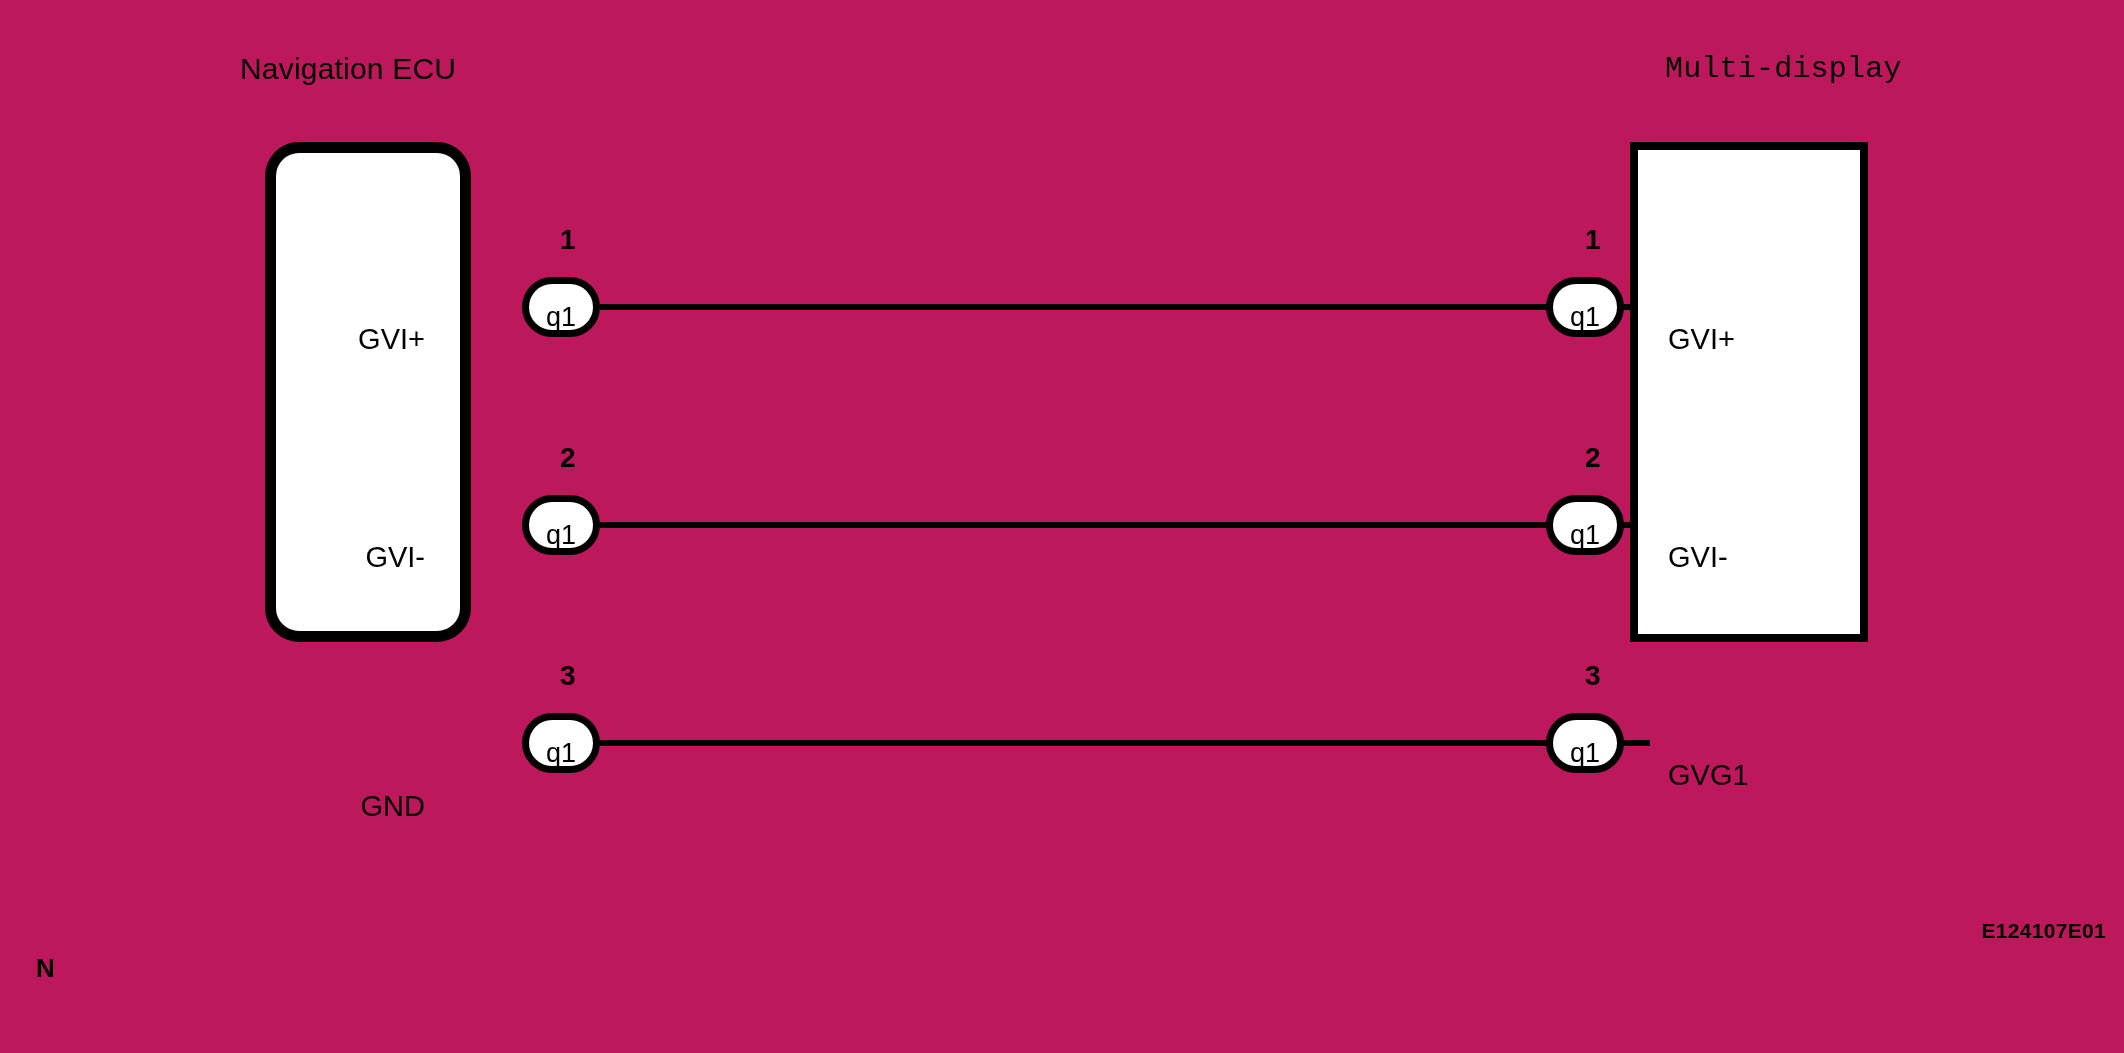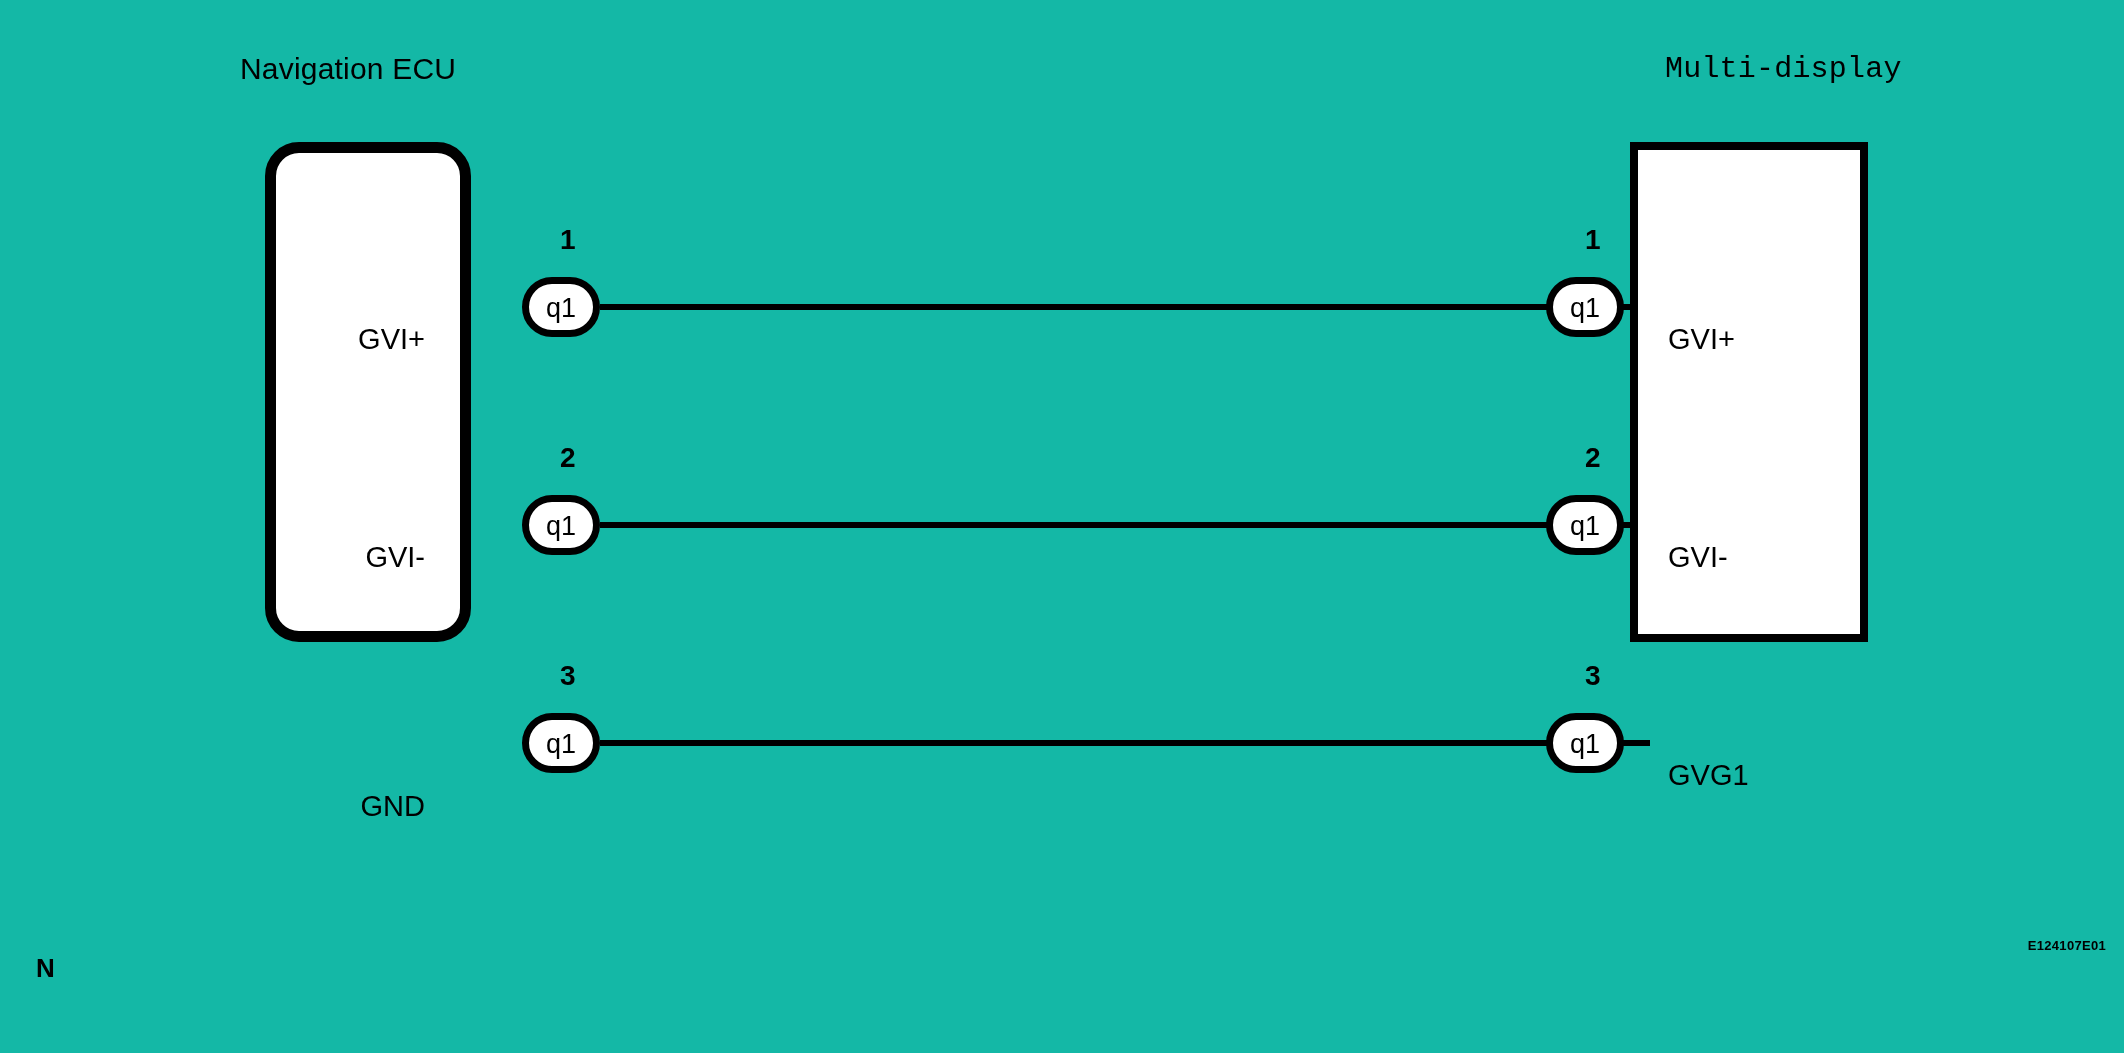--- a/index.html
+++ b/index.html
@@ -9,21 +9,21 @@
     background: #ffffff;
   }
   body {
     font-family: "Liberation Sans", sans-serif;
     color: #000000;
   }
   #page {
     position: relative;
     width: 2124px;
     height: 1053px;
-    background: #14b8a6;
+    background: #be185d;
     overflow: hidden;
   }
 
   
   .unit-title {
     position: absolute;
     font-size: 30px;
     font-weight: 400;
     line-height: 1;
     letter-spacing: 0.2px;
@@ -70,21 +70,21 @@
   .connector {
     position: absolute;
     width: 78px;
     height: 60px;
     box-sizing: border-box;
     border: 7px solid #000;
     border-radius: 34px;
     background: #ffffff;
     z-index: 5;
     display: flex;
-    align-items: center;
+    align-items: flex-end;
     justify-content: center;
   }
   .connector-label {
     font-size: 27px;
     line-height: 1;
     color: #000;
     transform: translateY(1px);
   }
 
   
@@ -123,22 +123,22 @@
     left: 36px;
     top: 955px;
     font-size: 26px;
     font-weight: 700;
     line-height: 1;
     color: #000;
   }
   #figure-code {
     position: absolute;
     right: 18px;
-    top: 939px;
-    font-size: 13px;
+    top: 920px;
+    font-size: 21px;
     font-weight: 700;
     letter-spacing: 0.3px;
     line-height: 1;
     color: #000;
   }
 </style>
 </head>
 <body>
 
 <div id="page">

